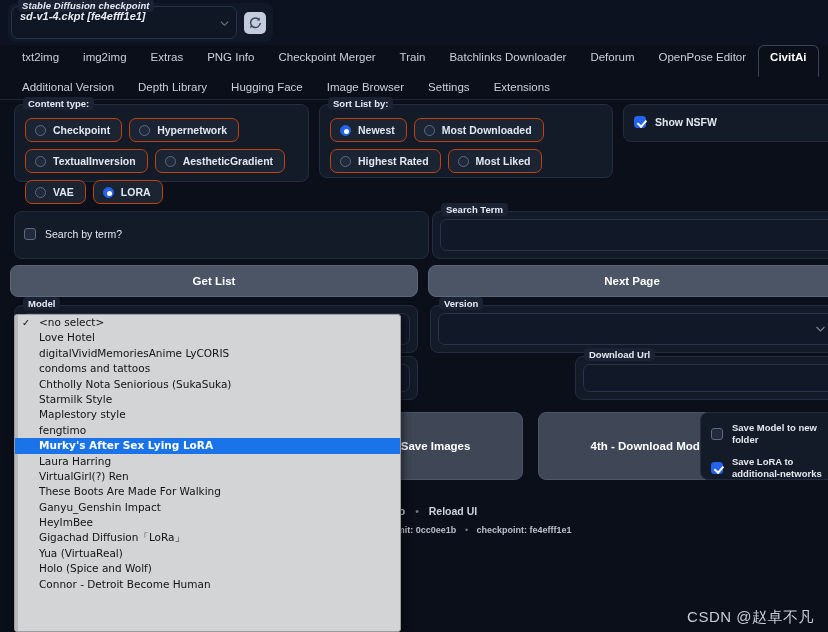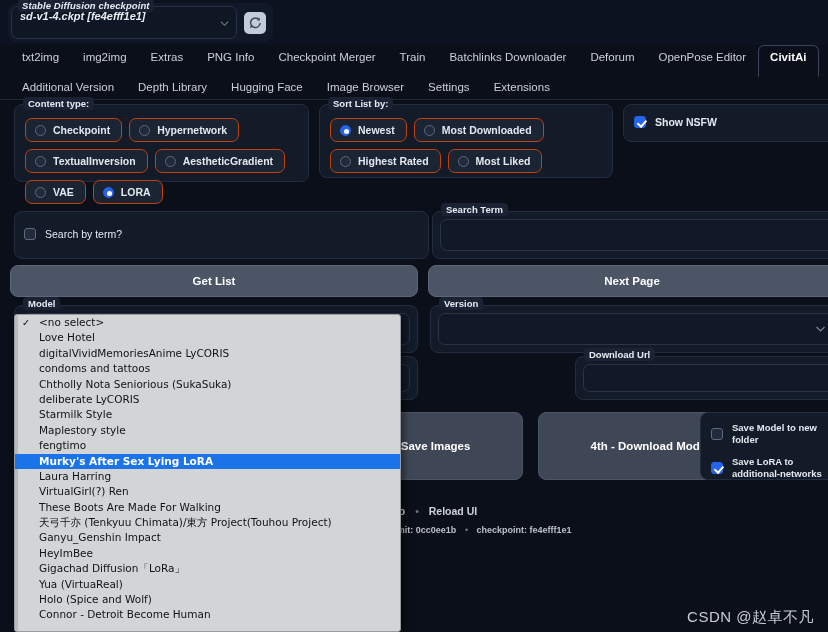--- a/index.html
+++ b/index.html
@@ -499,29 +499,27 @@
     </div>
   </div>
 
   <div class="dropdown" id="model-dropdown">
     <div class="dd-scroll"></div>
   <div class="dd-item checked">&lt;no select&gt;</div>
       <div class="dd-item">Love Hotel</div>
       <div class="dd-item">digitalVividMemoriesAnime LyCORIS</div>
       <div class="dd-item">condoms and tattoos</div>
       <div class="dd-item">Chtholly Nota Seniorious (SukaSuka)</div>
-      <div class="dd-item">deliberate LyCORIS</div>
       <div class="dd-item">Starmilk Style</div>
       <div class="dd-item">Maplestory style</div>
       <div class="dd-item">fengtimo</div>
       <div class="dd-item sel">Murky's After Sex Lying LoRA</div>
       <div class="dd-item">Laura Harring</div>
       <div class="dd-item">VirtualGirl(?) Ren</div>
       <div class="dd-item">These Boots Are Made For Walking</div>
-      <div class="dd-item">天弓千亦 (Tenkyuu Chimata)/東方 Project(Touhou Project)</div>
       <div class="dd-item">Ganyu_Genshin Impact</div>
       <div class="dd-item">HeyImBee</div>
       <div class="dd-item">Gigachad Diffusion「LoRa」</div>
       <div class="dd-item">Yua (VirtuaReal)</div>
       <div class="dd-item">Holo (Spice and Wolf)</div>
       <div class="dd-item">Connor - Detroit Become Human</div>
     </div>
 
   <div class="watermark">CSDN @赵卓不凡</div>
 

